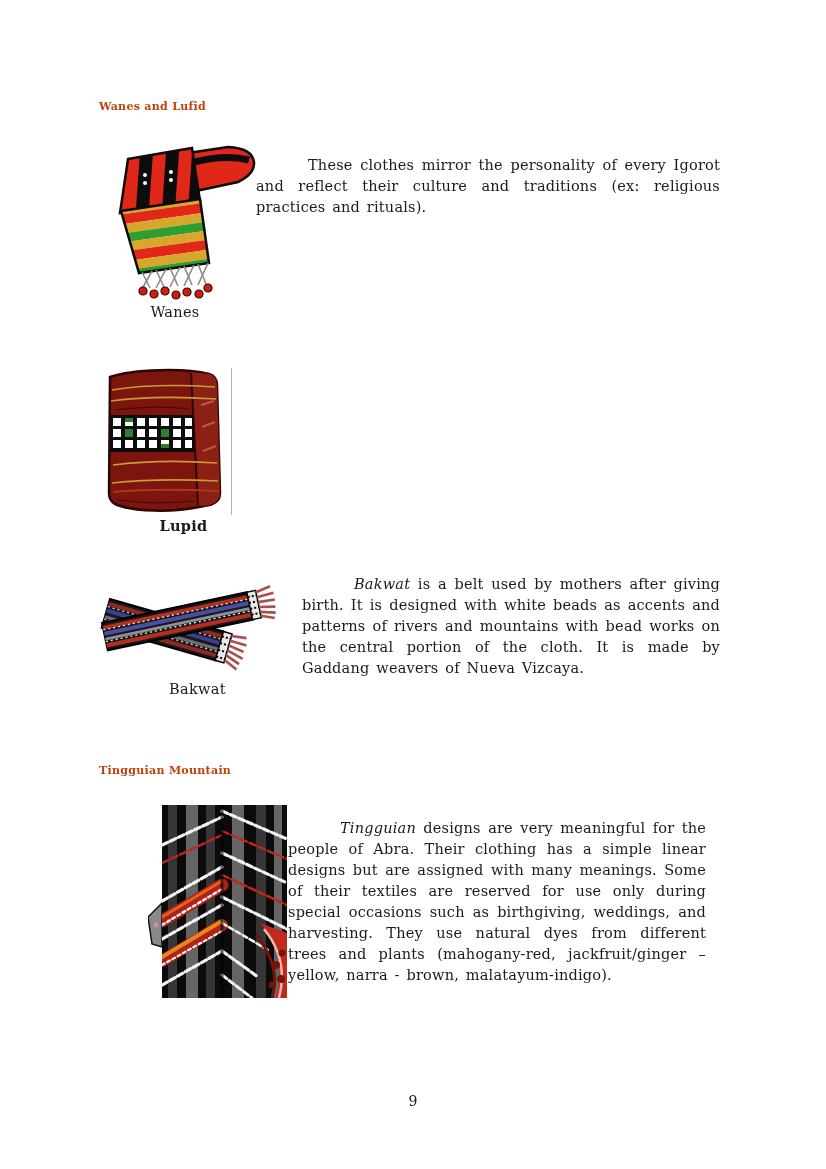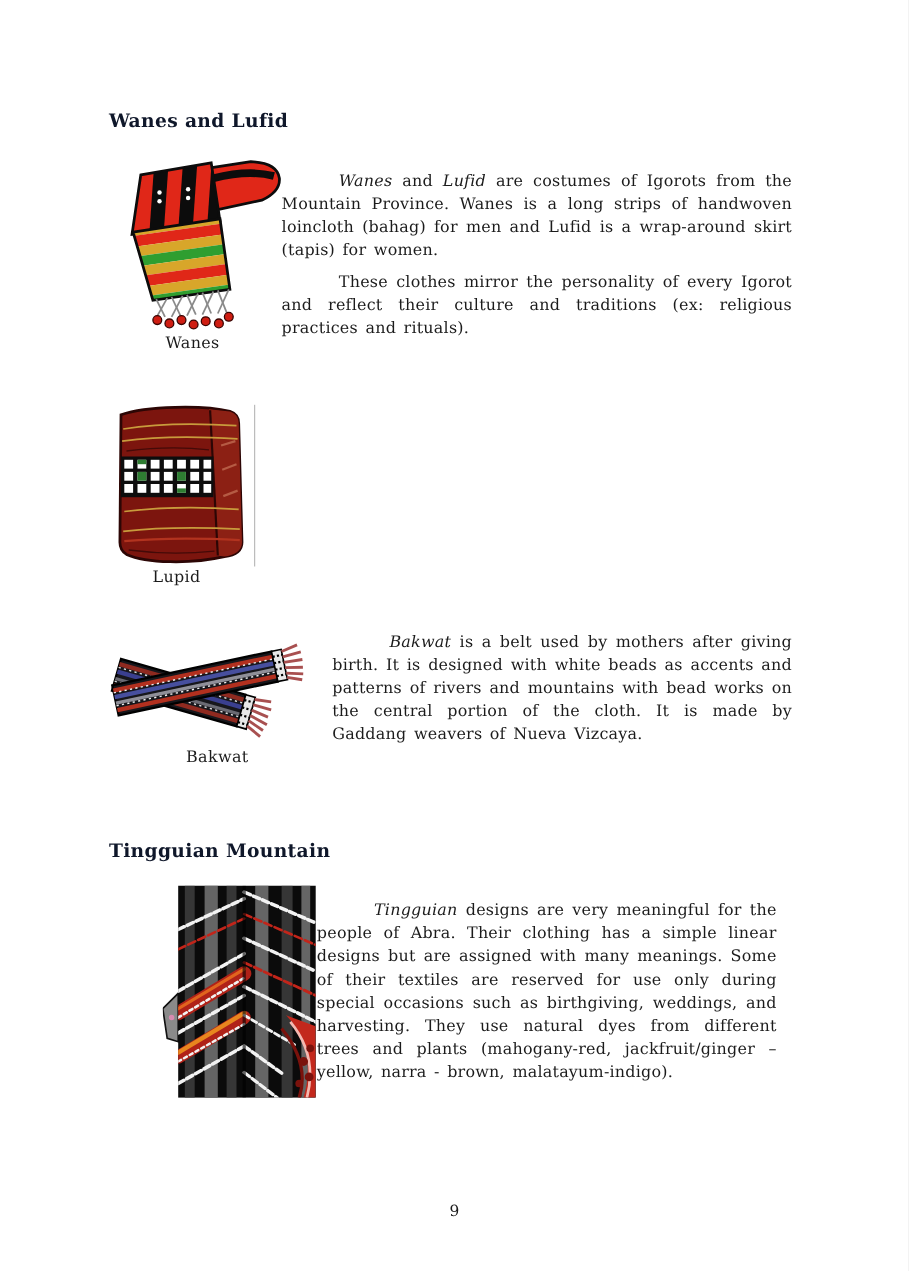--- a/index.html
+++ b/index.html
@@ -8,21 +8,21 @@
     position:relative;
     width:826px; height:1169px;
     margin:0 auto;
     background:#ffffff;
     font-family:"DejaVu Serif","Liberation Serif",serif;
     color:#1b1b1b;
     overflow:hidden;
   }
   .abs { position:absolute; }
   .heading {
-    font-size:17px; font-weight:bold; color:#0f172a;
+    font-size:11px; font-weight:bold; color:#c2410c;
     letter-spacing:0.3px;
     font-family:"DejaVu Serif","Liberation Serif",serif;
   }
   .textcol { }
   .para {
     font-size:14.5px; line-height:21px;
     text-align:justify; text-indent:52px;
     word-spacing:2px; letter-spacing:0.2px;
   }
   .para + .para { margin-top:8px; }
@@ -104,21 +104,20 @@
         <circle cx="75" cy="151" r="4"></circle>
           <circle cx="87" cy="153" r="4"></circle>
         <circle cx="96" cy="147" r="4"></circle>
       </g>
     </svg>
   </figure>
 
   <div class="abs caption" style="left:99px; top:304px; width:152px;">Wanes</div>
 
   <div class="abs textcol" style="left:256px; top:155px; width:464px;">
-    <p class="para"><i>Wanes</i><span> and </span><i>Lufid</i><span> are costumes of Igorots from the Mountain Province. Wanes is a long strips of handwoven loincloth (bahag) for men and Lufid is a wrap-around skirt (tapis) for women.</span></p>
     <p class="para">These clothes mirror the personality of every Igorot and reflect their culture and traditions (ex: religious practices and rituals).</p>
   </div>
 
   <figure class="abs" style="left:95px; top:365px; width:135px; height:150px;">
     <svg viewBox="0 0 135 150" width="135" height="150">
       <path d="M15,12 C38,4 90,3 114,9 C120,11 122,15 122,20 L125,128 C125,136 118,140 109,141 C78,148 38,147 20,139 C15,136 14,132 14,128 Z" fill="#7c150e" stroke="#2c0605" stroke-width="2.5"></path>
       <path d="M95,7 L114,9 C120,11 122,15 122,20 L125,128 C125,136 118,140 109,141 L102,140 Z" fill="#8c2014"></path>
       <path d="M96,8 L103,140" stroke="#2c0605" stroke-width="2"></path>
       <g stroke="#c06a50" stroke-width="2" opacity="0.8">
         <path d="M106,40 L119,36"></path>
@@ -164,21 +163,21 @@
       </g>
       <g stroke="#2c0605" stroke-width="1.2" fill="none" opacity="0.7">
         <path d="M20,45 Q60,40 95,44"></path>
           <path d="M22,135 Q60,140 100,136"></path>
       </g>
     </svg>
   </figure>
 
   <div class="abs divider" style="left:231px; top:368px; height:147px;"></div>
 
-  <div class="abs caption" style="left:93px; top:517px; width:135px;">Lupid</div>
+  <div class="abs caption" style="left:116px; top:517px; width:135px;font-weight:bold;">Lupid</div>
 
 
   <figure class="abs" style="left:98px; top:577px; width:190px; height:105px;">
     <svg viewBox="0 0 190 105" width="190" height="105">
       <g transform="translate(12,22) rotate(16)">
         <rect x="0" y="0" width="118" height="30" fill="#17171c" stroke="#000" stroke-width="2"></rect>
         <rect x="0" y="3" width="118" height="4" fill="#8f2a20"></rect>
         <rect x="0" y="10" width="118" height="4" fill="#3a3f8f"></rect>
         <rect x="0" y="17" width="118" height="3" fill="#6b6b74"></rect>
         <rect x="0" y="23" width="118" height="4" fill="#8f2a20"></rect>

